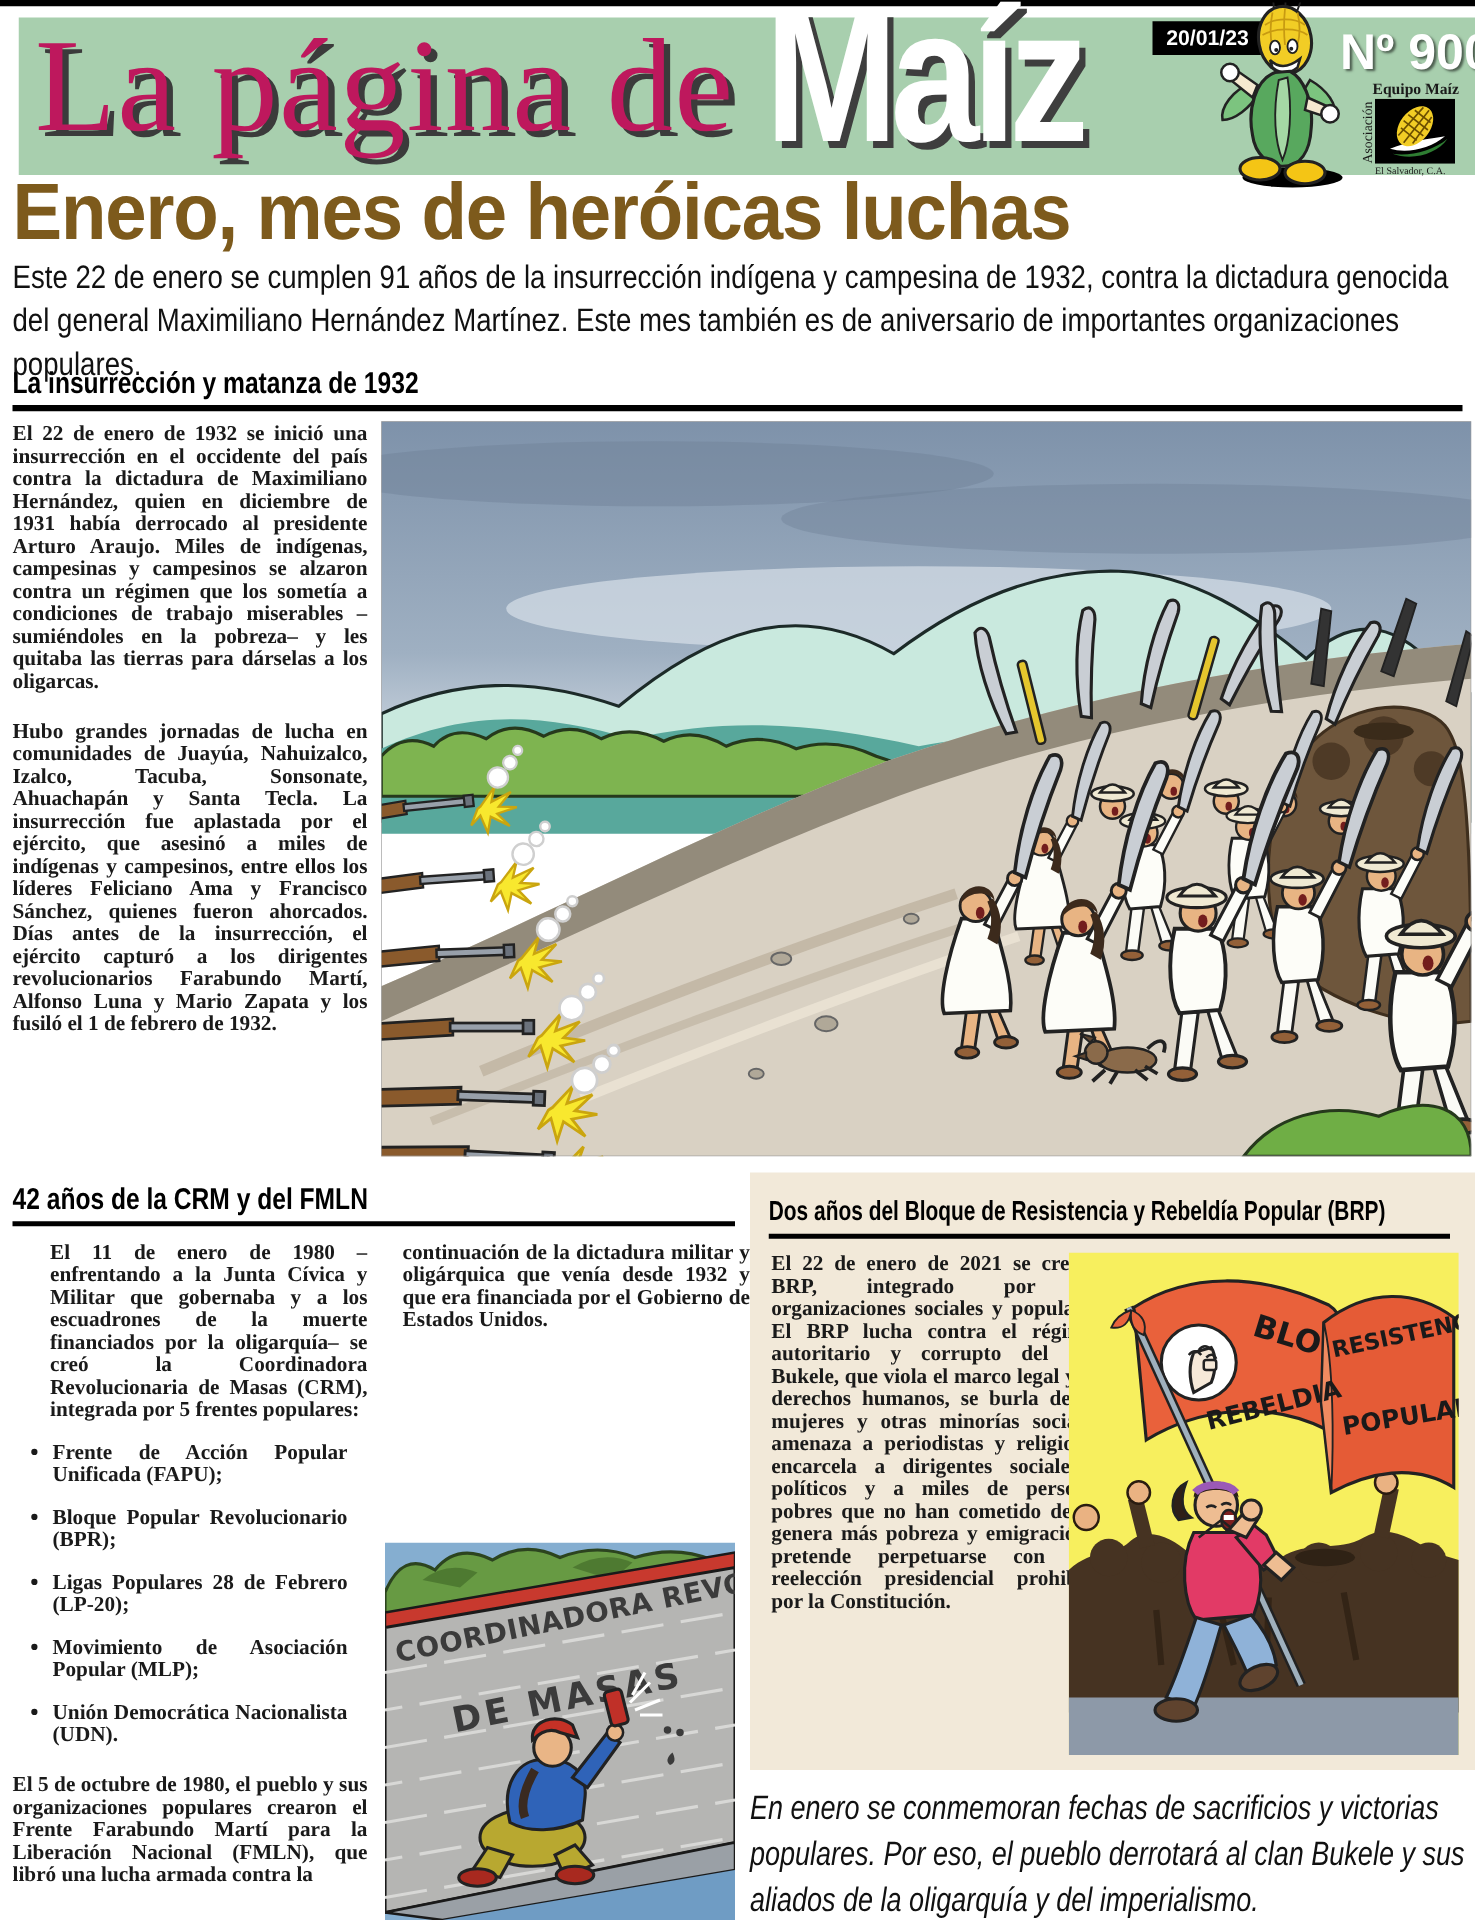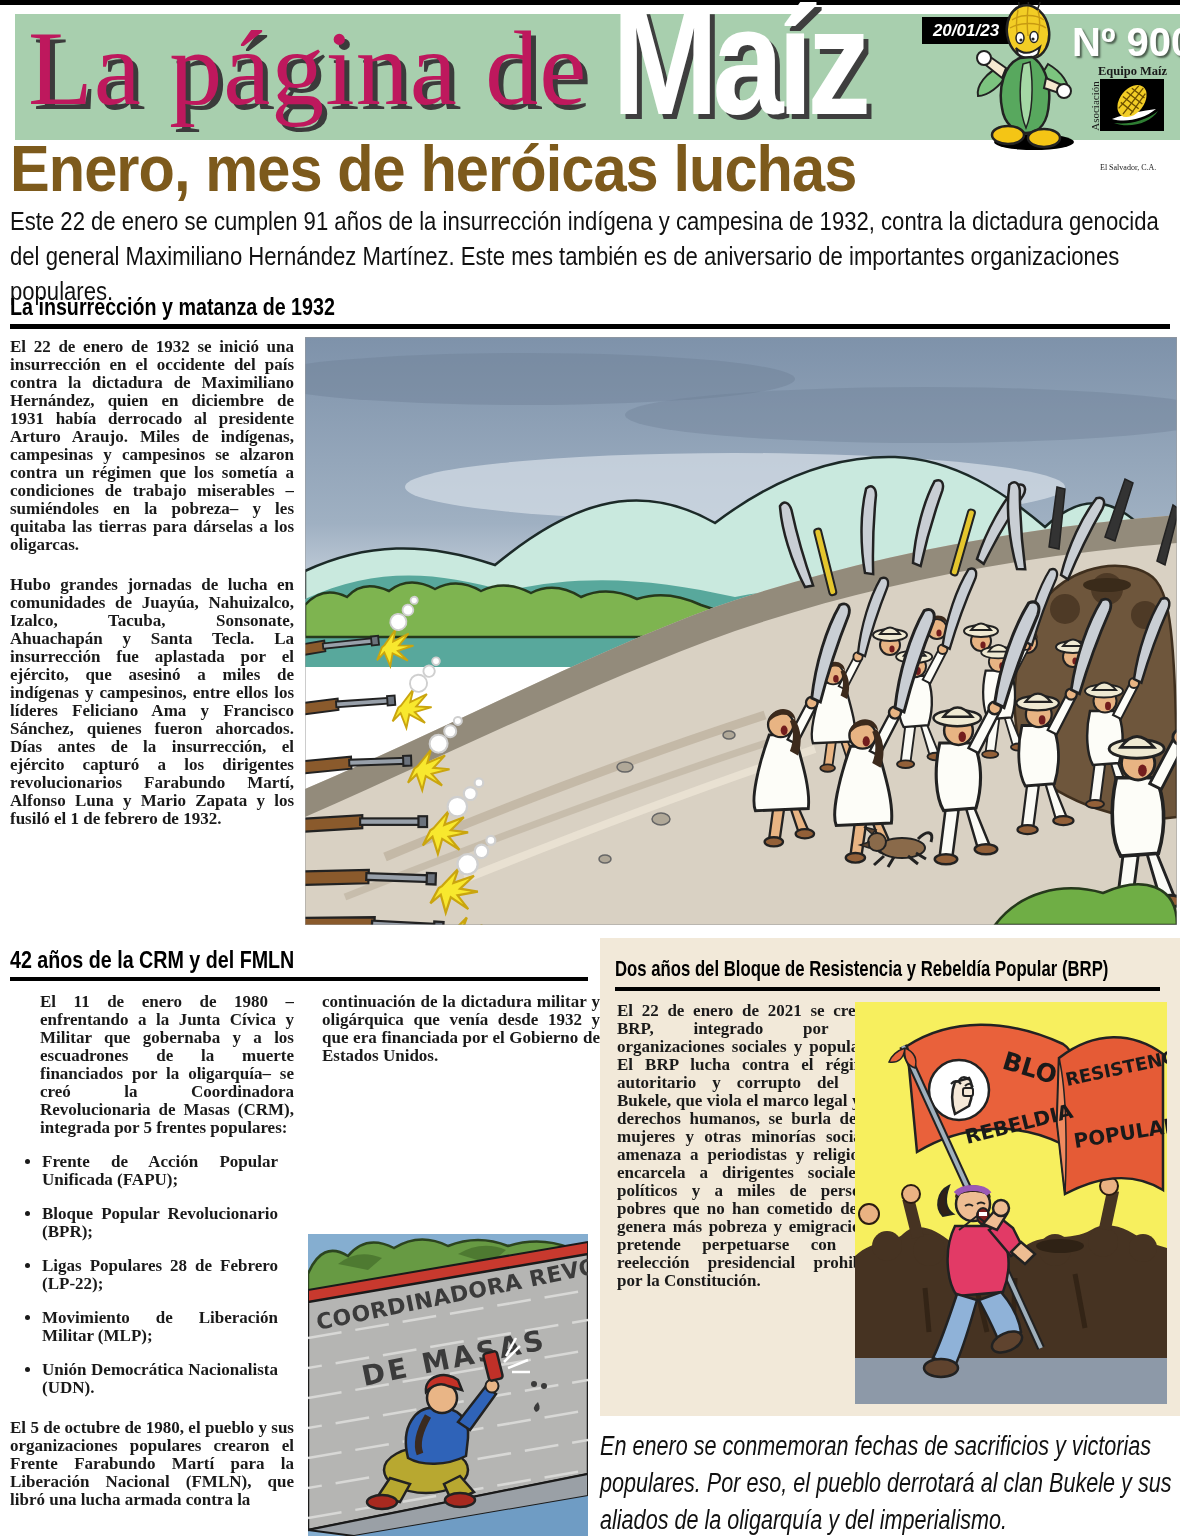--- a/index.html
+++ b/index.html
@@ -8,28 +8,28 @@
   .abs{position:absolute;}
   
   #topbar{left:0;top:0;width:1180px;height:5px;background:#000;}
   #band{left:15px;top:14px;width:1165px;height:126px;background:var(--band_green);}
   #mast-light{left:28px;top:8px;font-family:"Liberation Serif",serif;font-size:106px;color:#be185d;
       text-shadow:5px 5px 0 #3b3b3b;white-space:nowrap;letter-spacing:1px;}
   #mast-bold{left:612px;top:-26px;font-family:"Liberation Sans",sans-serif;font-weight:900;
       font-size:152px;color:#fff;text-shadow:6px 5px 0 #3e3e3e;letter-spacing:-7px;
       transform:scaleX(0.84);transform-origin:0 0;white-space:nowrap;}
   #datebadge{left:922px;top:17px;width:88px;height:27px;background:var(--badge_black);color:#fff;
-      font-family:"Liberation Sans",sans-serif;font-weight:bold;font-style:italic;font-size:17px;
+      font-family:"Liberation Sans",sans-serif;font-weight:bold;font-size:17px;
       display:flex;align-items:center;justify-content:center;}
   #issue{left:1072px;top:20px;font-family:"Liberation Sans",sans-serif;font-weight:900;font-size:40px;
       color:#fff;text-shadow:2px 2px 2px rgba(0,0,0,0.55);white-space:nowrap;}
   #logo{left:1086px;top:66px;width:90px;height:72px;font-family:"Liberation Serif",serif;}
   #logo .lname{position:absolute;left:12px;top:-2px;font-size:12.5px;font-weight:bold;white-space:nowrap;text-align:center;}
   #logo .lassoc{position:absolute;left:-16px;top:34px;font-size:11px;transform:rotate(-90deg);white-space:nowrap;}
-  #logo .lcountry{position:absolute;left:14px;top:66px;font-size:8px;white-space:nowrap;margin-top:31px;}
+  #logo .lcountry{position:absolute;left:14px;top:66px;font-size:8px;white-space:nowrap;}
   #logo svg{position:absolute;left:14px;top:13px;}
   
   #headline{left:10px;top:132px;font-family:"Liberation Sans",sans-serif;font-weight:bold;
       font-size:64px;letter-spacing:-1px;color:var(--headline_brown);transform:scaleX(0.93);
       transform-origin:0 0;white-space:nowrap;}
   #intro{left:10px;top:204px;width:1370px;font-family:"Liberation Sans",sans-serif;font-size:26px;
       line-height:35px;transform:scaleX(0.85);transform-origin:0 0;color:#111;}
   .sechead{font-family:"Liberation Sans",sans-serif;font-weight:bold;font-size:24px;color:#000;
       transform:scaleX(0.82);transform-origin:0 0;white-space:nowrap;}
   .rule{background:#000;}
@@ -304,22 +304,22 @@
   </svg>
 
   <div class="abs sechead" style="left:10px;top:946px;">42 años de la CRM y del FMLN</div>
   <div class="abs rule" style="left:10px;top:977px;width:578px;height:4px;"></div>
 
   <div class="abs bodycol" style="left:10px;top:993px;width:284px;height:543px;">
     <p style="margin-bottom:0;margin-left:30px;">El 11 de enero de 1980 –enfrentando a la Junta Cívica y Militar que gobernaba y a los escuadrones de la muerte financiados por la oligarquía– se creó la Coordinadora Revolucionaria de Masas (CRM), integrada por 5 frentes populares:</p>
     <ul>
       <li>Frente de Acción Popular Unificada (FAPU);</li>
       <li>Bloque Popular Revolucionario (BPR);</li>
-      <li>Ligas Populares 28 de Febrero (LP-22);</li>
-      <li>Movimiento de Liberación Militar (MLP);</li>
+      <li>Ligas Populares 28 de Febrero (LP-20);</li>
+      <li>Movimiento de Asociación Popular (MLP);</li>
       <li>Unión Democrática Nacionalista (UDN).</li>
     </ul>
     <p style="margin-top:21.5px;">El 5 de octubre de 1980, el pueblo y sus organizaciones populares crearon el Frente Farabundo Martí para la Liberación Nacional (FMLN), que libró una lucha armada contra la</p>
   </div>
 
   <div class="abs bodycol" style="left:322px;top:993px;width:278px;height:238px;">
     <p>continuación de la dictadura militar y oligárquica que venía desde 1932 y que era financiada por el Gobierno de Estados Unidos.</p>
   </div>
 
   <svg class="abs" style="left:308px;top:1234px;" width="280" height="302" viewBox="0 0 280 302">

